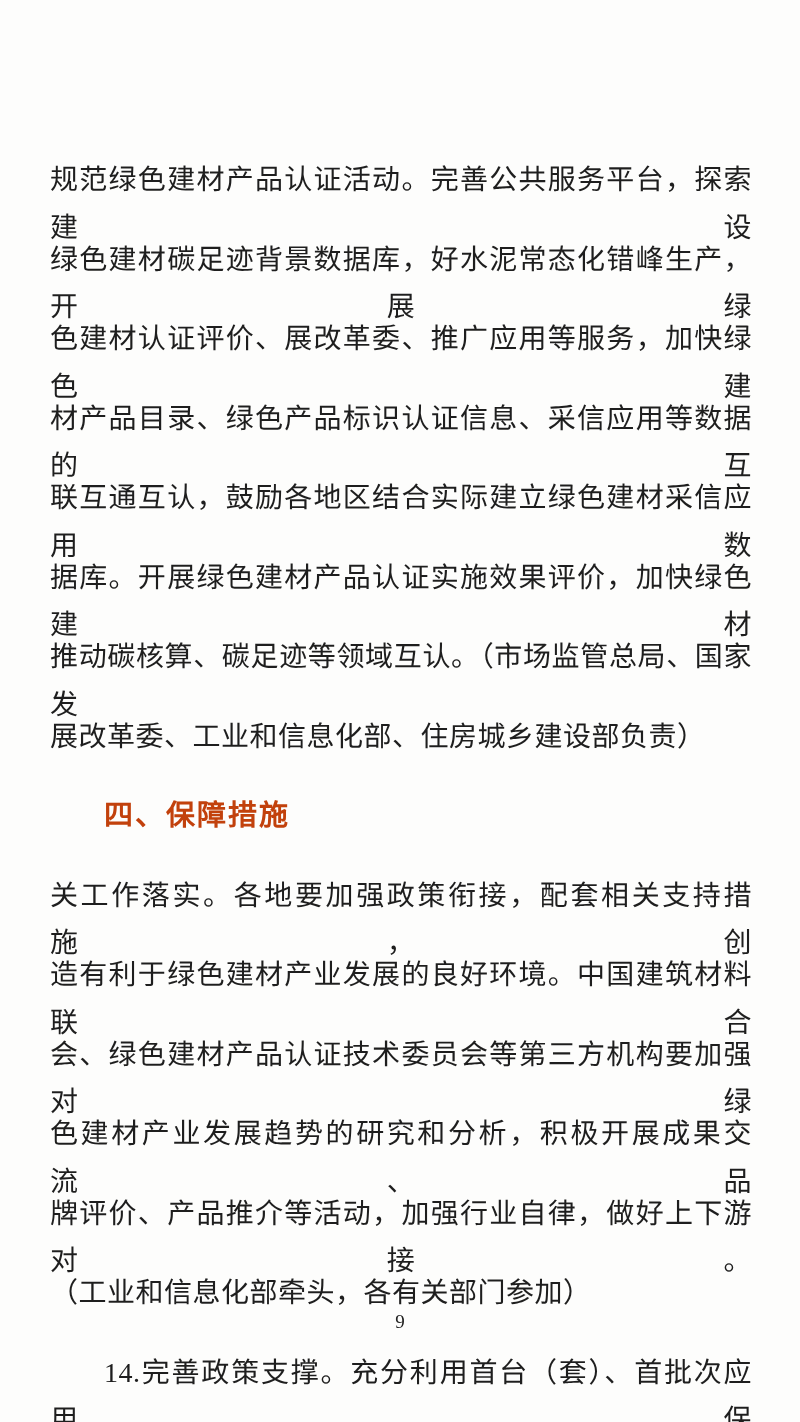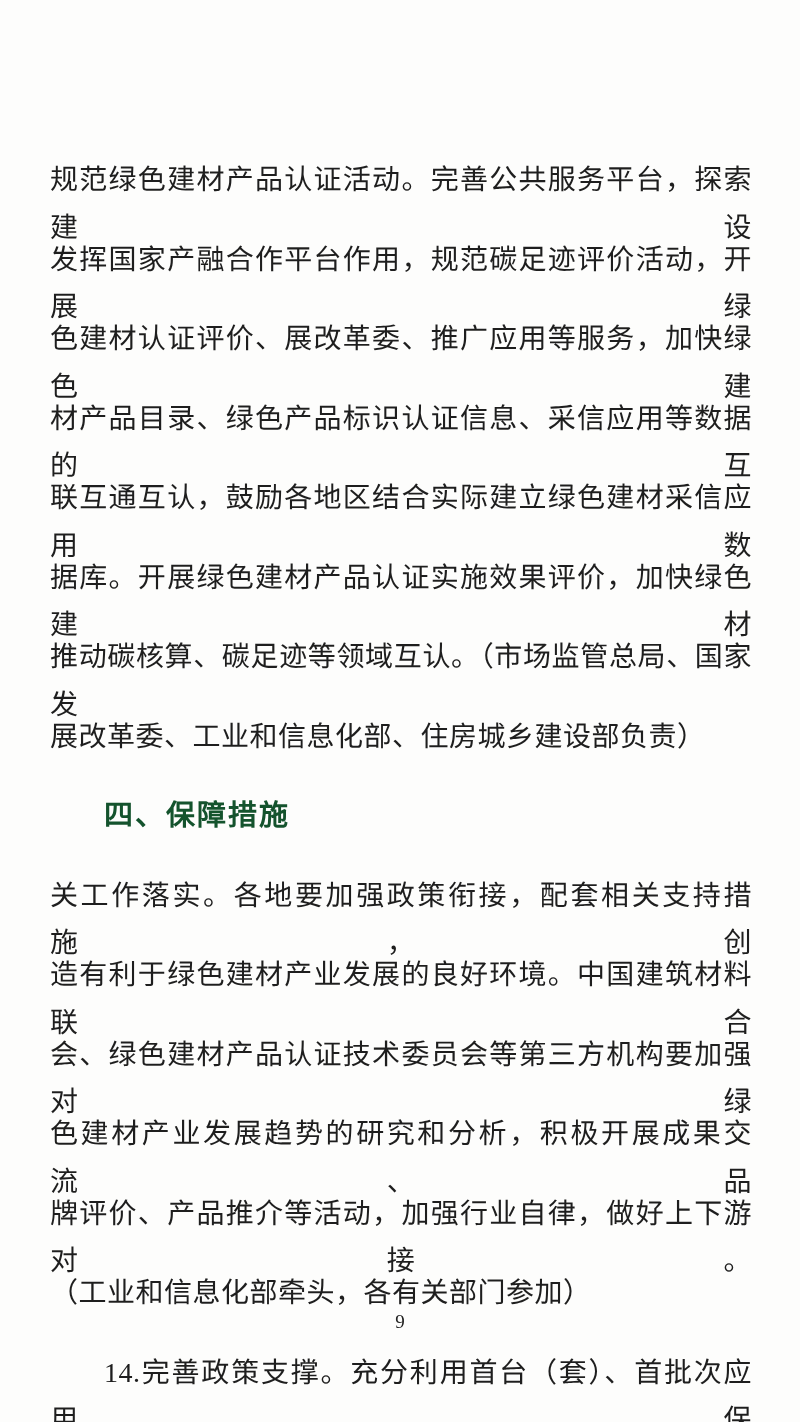--- a/index.html
+++ b/index.html
@@ -39,21 +39,21 @@
     text-justify: inter-character;
   }
   .line.indent {
     text-indent: 54px;
   }
   .line.heading {
     font-family: "Liberation Sans", "DejaVu Sans", sans-serif;
     font-weight: bold;
     font-size: 29px;
     letter-spacing: 2px;
-    color: #14532d;
+    color: #c2410c;
   }
   .page-number {
     position: absolute;
     top: 1310px;
     left: 0;
     width: 100%;
     text-align: center;
     font-size: 19px;
     line-height: 24px;
     color: #222;
@@ -61,21 +61,21 @@
   }
 </style>
 </head>
 <body>
 
 <div class="page">
   <div class="text-block">
 
     <div>
       <div class="line j">规范绿色建材产品认证活动。完善公共服务平台，探索建设</div>
-      <div class="line j">发挥国家产融合作平台作用，规范碳足迹评价活动，开展绿</div>
+      <div class="line j">绿色建材碳足迹背景数据库，好水泥常态化错峰生产，开展绿</div>
       <div class="line j">色建材认证评价、展改革委、推广应用等服务，加快绿色建</div>
       <div class="line j">材产品目录、绿色产品标识认证信息、采信应用等数据的互</div>
       <div class="line j">联互通互认，鼓励各地区结合实际建立绿色建材采信应用数</div>
       <div class="line j">据库。开展绿色建材产品认证实施效果评价，加快绿色建材</div>
       <div class="line j">推动碳核算、碳足迹等领域互认。（市场监管总局、国家发</div>
       <div class="line">展改革委、工业和信息化部、住房城乡建设部负责）</div>
     </div>
 
     <div class="line heading indent">四、保障措施</div>
 

